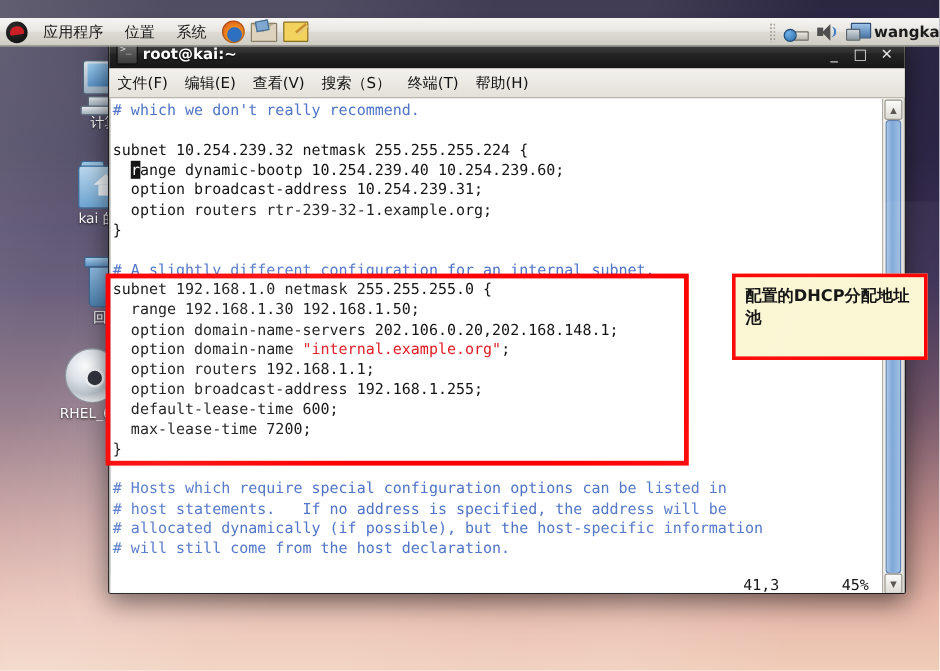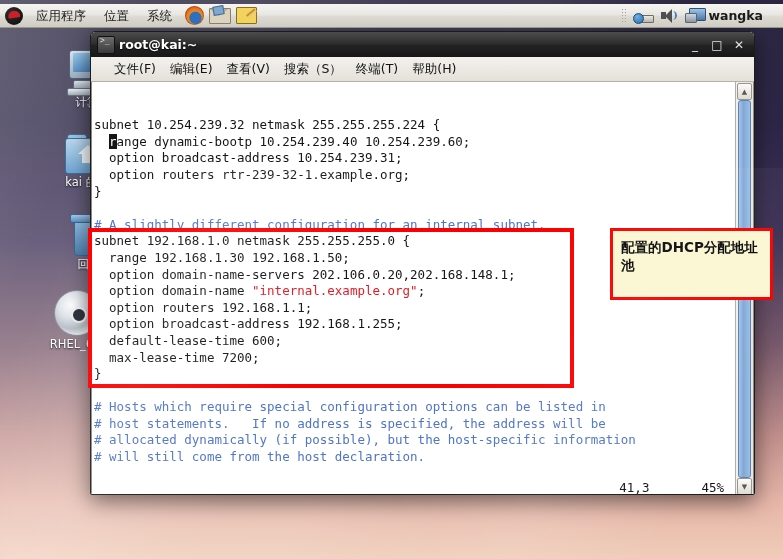--- a/index.html
+++ b/index.html
@@ -25,40 +25,40 @@
     background:linear-gradient(118deg,
       rgba(255,255,255,0) 0%, rgba(255,255,255,0.07) 8%, rgba(255,255,255,0) 16%,
       rgba(255,255,255,0) 24%, rgba(255,255,255,0.09) 32%, rgba(255,255,255,0) 41%,
       rgba(255,255,255,0) 50%, rgba(255,255,255,0.06) 58%, rgba(255,255,255,0) 67%,
       rgba(255,255,255,0) 76%, rgba(255,255,255,0.08) 84%, rgba(255,255,255,0) 92%);
     pointer-events:none;
   }
 
   
   #panel{
-    position:absolute;left:0;top:4px;width:783px;height:24px;
+    position:absolute;left:0;top:15px;width:783px;height:24px;
     background:linear-gradient(180deg,#f6f5f3 0%,#e8e6e1 48%,#dedbd4 52%,#cfccc4 100%);
     border-bottom:1px solid #9a978f;
     display:flex;align-items:center;font-size:12.5px;color:#1b1b1b;
     box-sizing:border-box;
   }
   .panel-menu{padding:0 9px;line-height:22px;height:22px;display:flex;align-items:center;white-space:nowrap;}
   .redhat-logo{
     width:18px;height:18px;margin:0 4px 0 5px;border-radius:50%;
     background:radial-gradient(circle at 35% 32%,#2e2e2e 0%,#151515 70%);
     position:relative;flex:none;
   }
   .redhat-logo:after{
     content:"";position:absolute;left:3px;top:4px;width:12px;height:7px;
     background:#cc2026;border-radius:7px 7px 2px 2px;transform:rotate(-8deg);
   }
   .panel-spacer{flex:1;}
   .panel-icon{width:22px;height:20px;margin:0 2px;position:relative;flex:none;}
   .panel-clock{font-size:12.5px;padding:0 10px;white-space:nowrap;}
-  .panel-user{font-size:12.5px;font-weight:bold;padding-right:20px;white-space:nowrap;overflow:hidden;}
+  .panel-user{font-size:12.5px;font-weight:bold;padding-right:0;white-space:nowrap;overflow:hidden;}
   .grip{width:5px;height:16px;margin:0 4px;flex:none;
     background-image:radial-gradient(#9b978e 40%,transparent 41%);
     background-size:3px 3px;opacity:.85;}
 
   
   .ff{width:19px;height:19px;border-radius:50%;
     background:radial-gradient(circle at 55% 62%,#2f6fbf 0%,#2f6fbf 36%,#f08a1d 42%,#e2601b 72%,#c4431a 100%);
     box-shadow:inset 0 0 0 1px rgba(0,0,0,.25);}
   
   .mail{width:20px;height:14px;background:#dcd2bd;border:1px solid #8a7f67;border-radius:1px;position:relative;}
@@ -145,21 +145,21 @@
     background:linear-gradient(180deg,#6d6d6d,#3a3a3a);border:1px solid #111;position:relative;}
   .title-icon:after{content:">_";position:absolute;left:2px;top:-1px;font-size:8px;color:#d8d8d8;
     font-family:"DejaVu Sans Mono","Liberation Mono",monospace;}
   #title-text{flex:1;text-align:left;color:#ffffff;font-size:12.5px;font-weight:bold;
     text-shadow:0 1px 1px rgba(0,0,0,.8);}
   .wbtn{width:22px;height:20px;display:flex;align-items:center;justify-content:center;
     color:#e2e2e2;font-size:12px;flex:none;}
 
   #menubar{
     height:24px;background:linear-gradient(180deg,#f3f1ed 0%,#e4e1da 100%);
-    border-bottom:1px solid #b5b1a8;display:flex;align-items:center;padding-left:16px;
+    border-bottom:1px solid #b5b1a8;display:flex;align-items:center;padding-left:0;
     font-size:12.5px;color:#121212;
   }
   .menu-item{padding:2px 7px;white-space:nowrap;}
 
   #term-body{
     position:relative;background:#ffffff;height:415px;border:1px solid #8e8a82;border-top:none;
     margin:0;box-sizing:border-box;overflow:hidden;
   }
   #term-text{
     position:absolute;left:0;top:0;right:17px;bottom:0;
@@ -261,21 +261,21 @@
     <div id="menubar">
       <div class="menu-item">文件(F)</div>
       <div class="menu-item">编辑(E)</div>
       <div class="menu-item">查看(V)</div>
       <div class="menu-item">搜索（S）</div>
       <div class="menu-item">终端(T)</div>
       <div class="menu-item">帮助(H)</div>
     </div>
 
     <div id="term-body">
-      <div id="term-text">
+      <div id="term-text"><span class="cmt"># which we don't really recommend.</span>
 
 subnet 10.254.239.32 netmask 255.255.255.224 {
   <span class="cursor">r</span>ange dynamic-bootp 10.254.239.40 10.254.239.60;
   option broadcast-address 10.254.239.31;
   option routers rtr-239-32-1.example.org;
 }
 
 <span class="cmt"># A slightly different configuration for an internal subnet.</span>
 subnet 192.168.1.0 netmask 255.255.255.0 {
   range 192.168.1.30 192.168.1.50;

